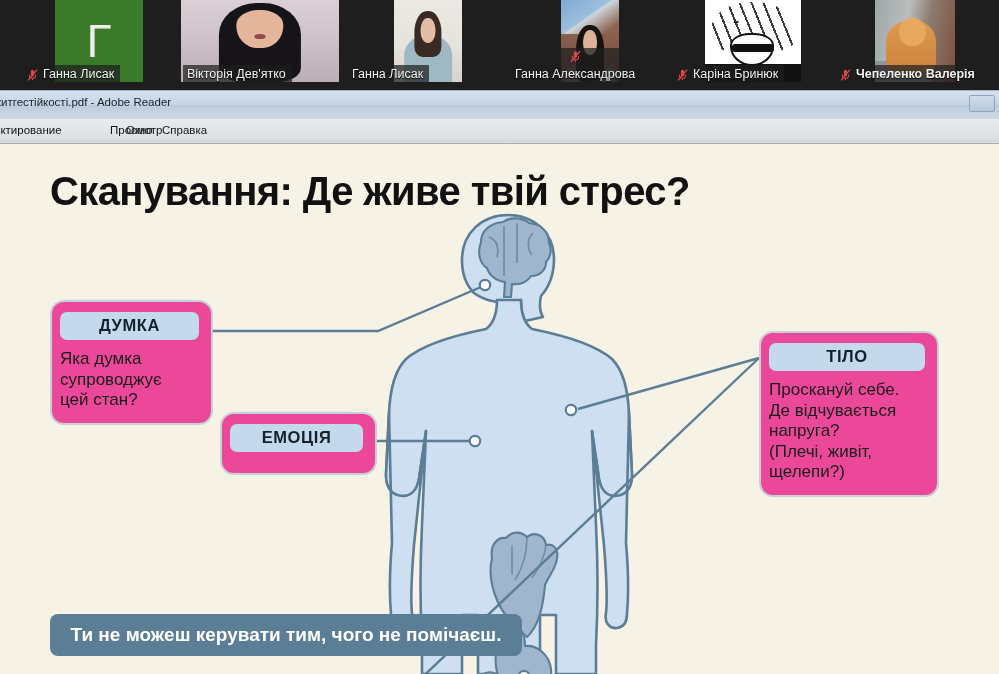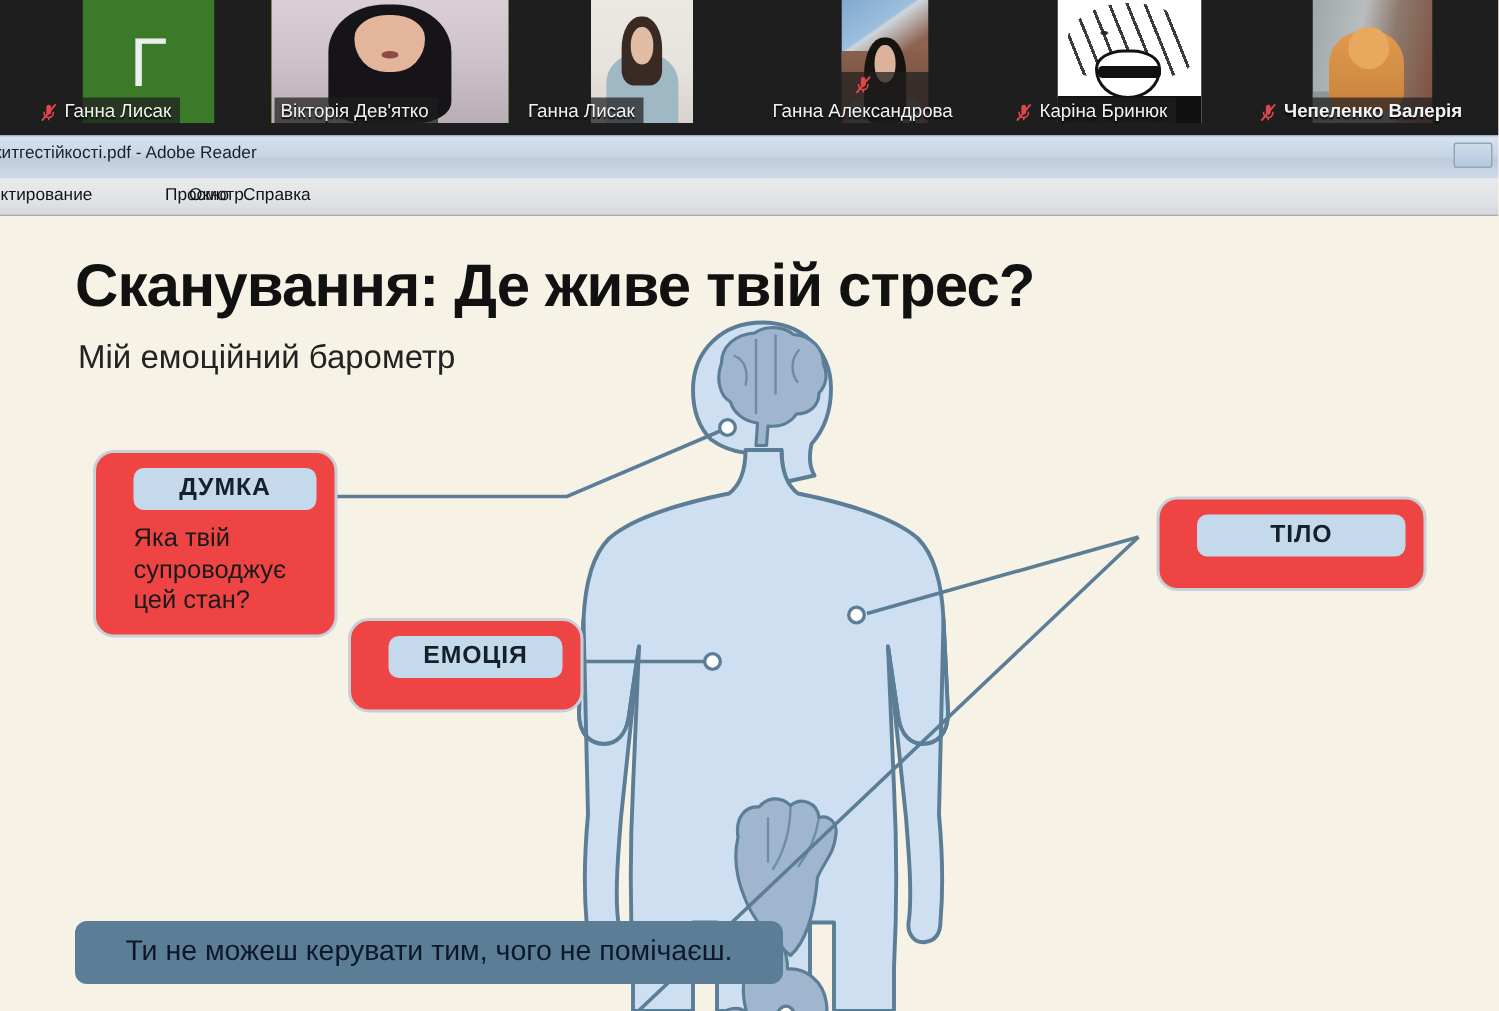--- a/index.html
+++ b/index.html
@@ -125,46 +125,46 @@
     position:absolute; left:52px; top:80px;
     font-size:22px; color:#232323; white-space:nowrap;
     font-family:"Liberation Sans",sans-serif;
   }
 
   
   #figure-svg{ position:absolute; left:0; top:0; width:999px; height:529px; }
 
   
   .card{
-    position:absolute; background:#ef4444;
+    position:absolute; background:#ec4899;
     border:2px solid #C9CFD6; border-radius:14px;
-    padding:10px 12px 12px 25px;
-    margin-left:12px;
+    padding:10px 12px 12px 8px;
   }
   .card-badge{
     background:#C4DAEC; border-radius:7px;
     text-align:center; color:#14202B;
     font-size:16.5px; font-weight:bold; letter-spacing:.6px;
     padding:4px 6px 5px 6px; margin-bottom:9px;
     font-family:"Liberation Sans",sans-serif;
   }
   .card-body{
     font-size:17px; line-height:20.5px; color:#1A1A1A;
     font-family:"Liberation Sans",sans-serif; white-space:pre-line;
   }
   #card-dumka{ left:50px;  top:155px; width:163px; }
   #card-emocia{ left:220px; top:267px; width:157px; }
   #card-tilo{  left:759px; top:186px; width:180px; }
 
   #quote-banner{
     position:absolute; left:50px; top:469px; width:472px; height:42px;
     background:#5B7D96; border-radius:8px;
     display:flex; align-items:center; justify-content:center;
-    color:#0f172a; font-size:19px; white-space:nowrap;
-    font-family:"Liberation Sans",sans-serif;
+    color:#ffffff; font-size:19px; white-space:nowrap;
+    font-family:"Liberation Sans",sans-serif;
+    font-weight:bold;
   }
 </style>
 </head>
 <body>
 
 <div id="zoom-strip">
 
   <div class="vid-tile" style="left:0px;width:173px;">
     <div class="vid-media" style="left:55px;width:88px;">
       <div class="avatar-green">Г</div>
@@ -275,21 +275,20 @@
     <div class="menu-item" style="left:-6px;">ектирование</div>
     <div class="menu-item" style="left:66px;margin-left:44px;">Просмотр</div>
     <div class="menu-item" style="left:126px;">Окно</div>
     <div class="menu-item" style="left:162px;">Справка</div>
   </div>
 </div>
 
 <div id="slide">
 
   <div id="slide-title">Сканування: Де живе твій стрес?</div>
-  <div id="slide-subtitle">Мій емоційний барометр</div>
 
   <svg id="figure-svg" viewBox="0 0 999 529">
     <g>
 
       <path d="M462 115 C462 88 482 70 508 70 C534 70 554 88 554 114
                C554 130 549 142 541 151 C539 160 540 167 543 172
                L525 176 C522 170 521 162 521 155
                C505 160 486 157 474 148 C466 140 462 128 462 115 Z" fill="#CDDFF0" stroke="#5B7D96" stroke-width="2.6" stroke-linejoin="round"></path>
 
       <path d="M521 155 C521 168 524 178 532 184
@@ -355,29 +354,34 @@
     <g fill="#FFFFFF" stroke="#5B7D96" stroke-width="2.2">
       <circle cx="485" cy="140" r="5.2"></circle>
       <circle cx="475" cy="296" r="5.2"></circle>
       <circle cx="571" cy="265" r="5.2"></circle>
       <circle cx="524" cy="531" r="5.2"></circle>
     </g>
   </svg>
 
   <div class="card" id="card-dumka">
     <div class="card-badge">ДУМКА</div>
-    <div class="card-body">Яка твій
+    <div class="card-body">Яка думка
 супроводжує
 цей стан?</div>
   </div>
 
   <div class="card" id="card-emocia">
     <div class="card-badge">ЕМОЦІЯ</div>
   </div>
 
   <div class="card" id="card-tilo">
     <div class="card-badge">ТІЛО</div>
+    <div class="card-body">Просканyй себе.
+Де відчувається
+напруга?
+(Плечі, живіт,
+щелепи?)</div>
   </div>
 
   <div id="quote-banner">
     <span>Ти не можеш керувати тим, чого не помічаєш.</span>
   </div>
 </div>
 
 </body></html>

